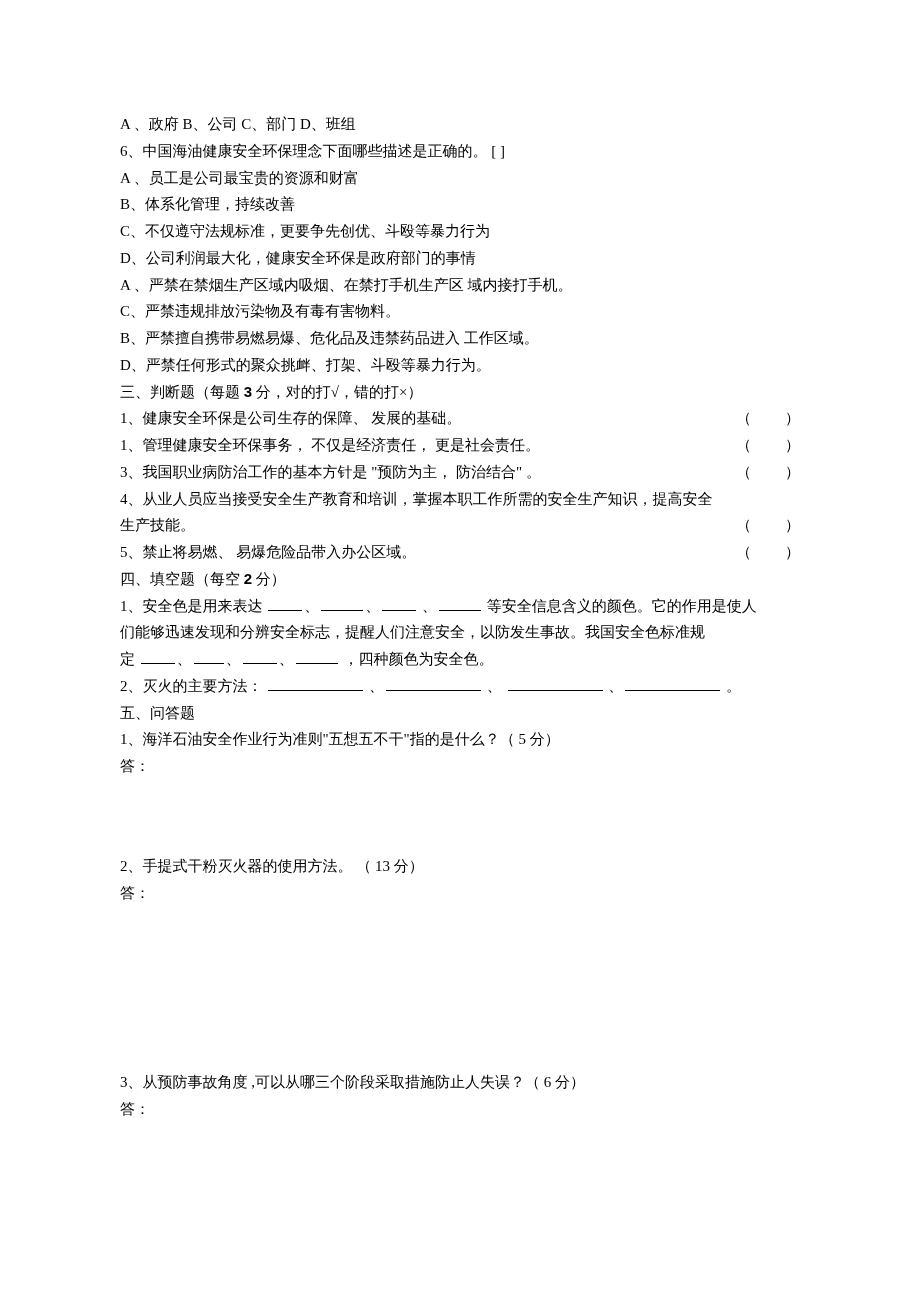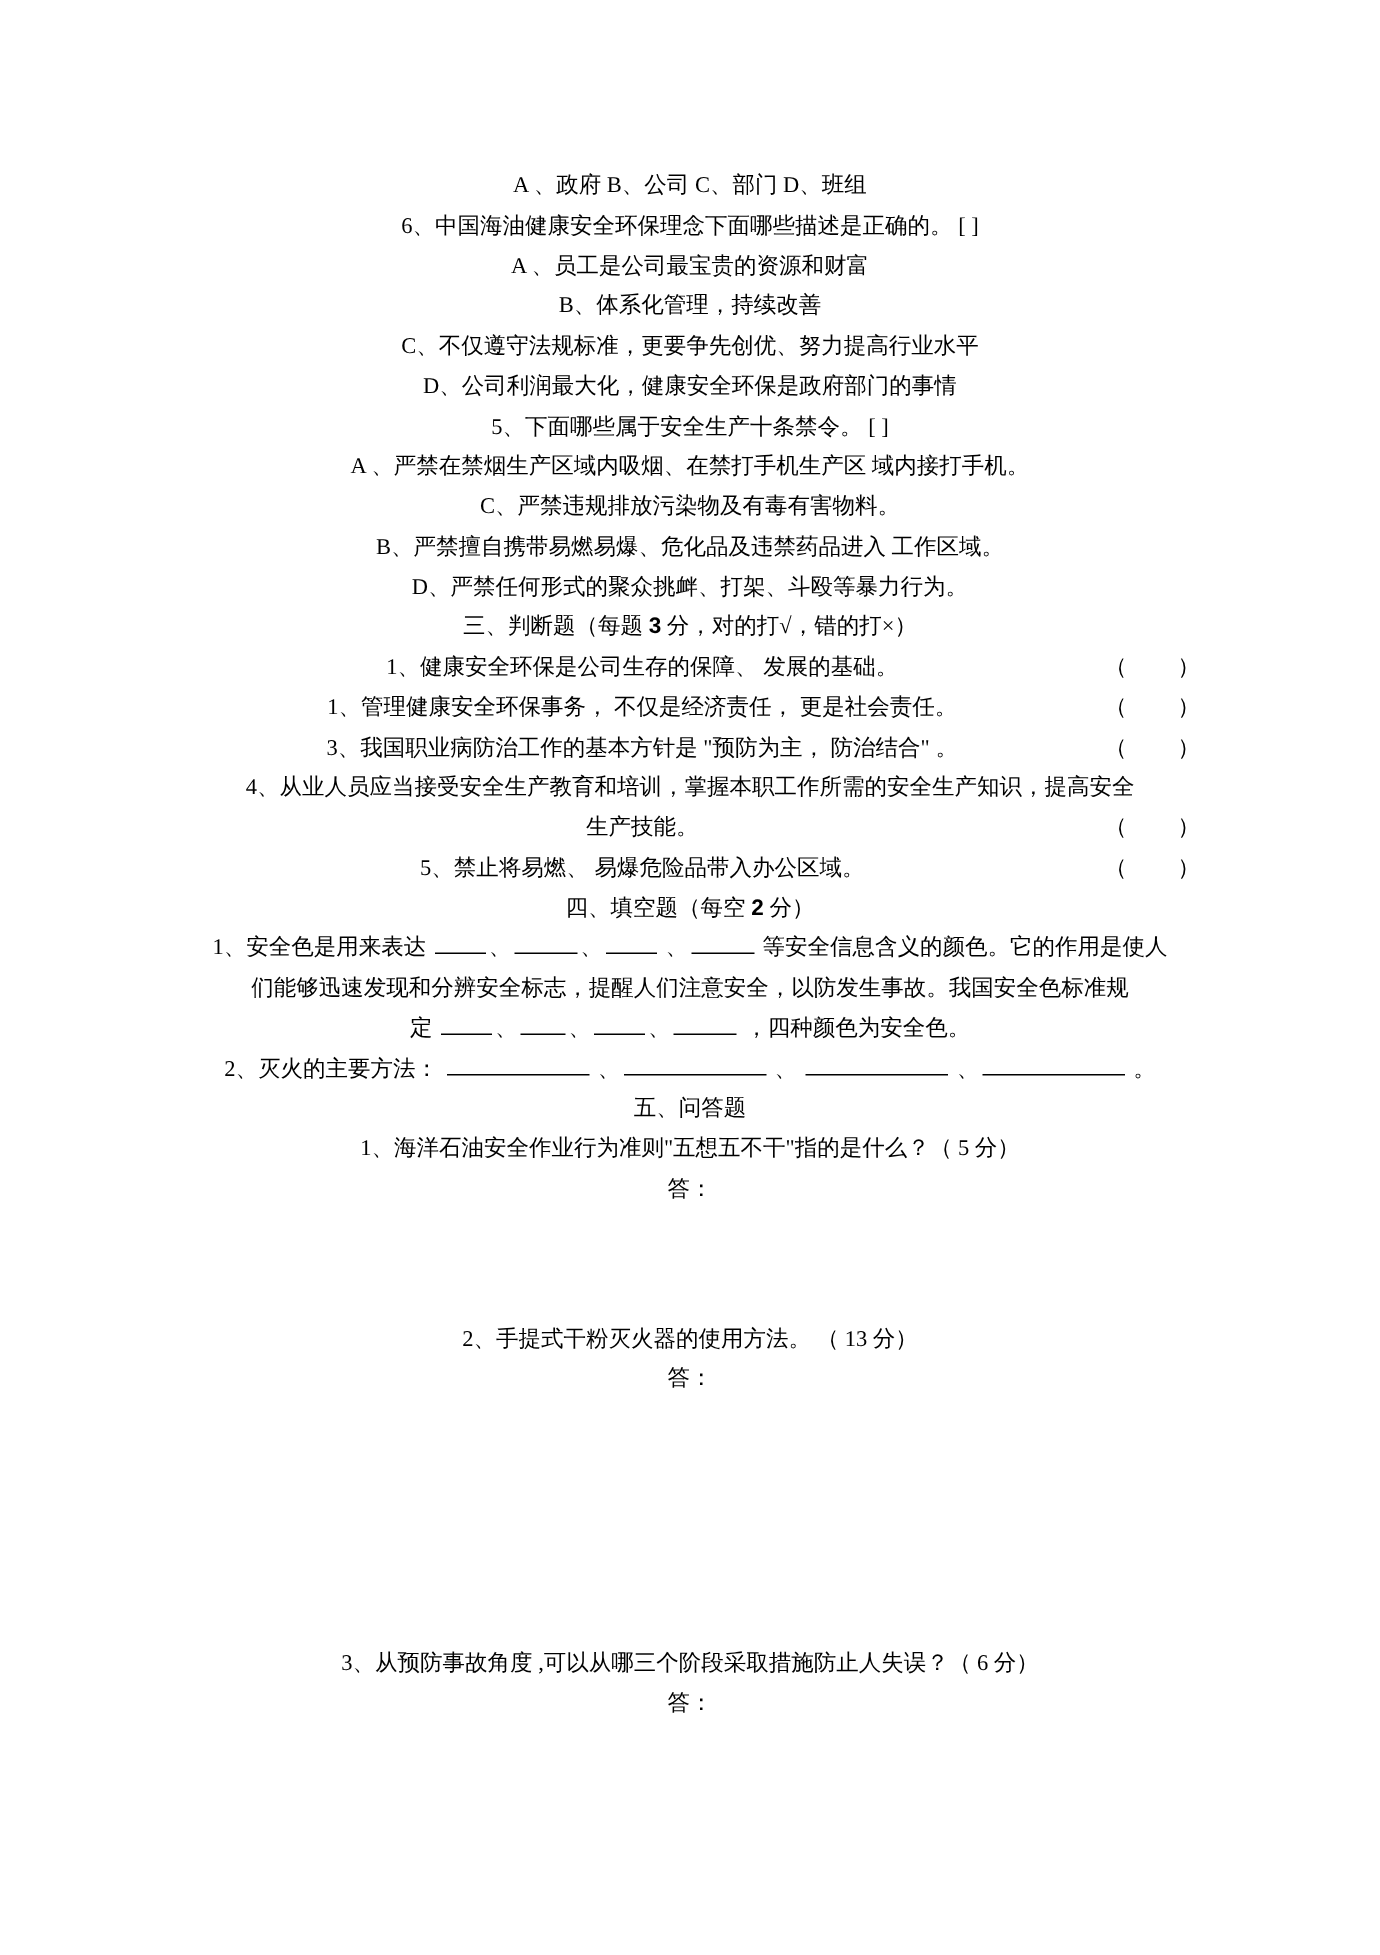--- a/index.html
+++ b/index.html
@@ -11,21 +11,20 @@
       margin: 0;
       padding: 0;
       width: 920px;
     }
     .page {
       padding: 110px 120px 60px 120px;
     }
     .line {
       margin: 2px 0;
       white-space: nowrap;
-      text-align: center;
     }
     .bold {
       font-weight: bold;
     }
     .sans {
       font-family: Arial, sans-serif;
     }
     .bracket-line {
       display: flex;
       justify-content: space-between;
@@ -59,24 +58,23 @@
 </head>
 <body>
 
 <div class="page">
 
   <div class="line">A 、政府    B、公司    C、部门    D、班组</div>
 
   <div class="line">6、中国海油健康安全环保理念下面哪些描述是正确的。       [     ]</div>
   <div class="line">A 、员工是公司最宝贵的资源和财富</div>
   <div class="line">B、体系化管理，持续改善</div>
-  <div class="line">C、不仅遵守法规标准，更要争先创优、努力提高行业水平</div>
+  <div class="line">C、不仅遵守法规标准，更要争先创优、斗殴等暴力行为</div>
   <div class="line">D、公司利润最大化，健康安全环保是政府部门的事情</div>
 
-  <div class="line">5、下面哪些属于安全生产十条禁令。       [          ]</div>
   <div class="line">A 、严禁在禁烟生产区域内吸烟、在禁打手机生产区         域内接打手机。</div>
   <div class="line">C、严禁违规排放污染物及有毒有害物料。</div>
   <div class="line">B、严禁擅自携带易燃易爆、危化品及违禁药品进入        工作区域。</div>
   <div class="line">D、严禁任何形式的聚众挑衅、打架、斗殴等暴力行为。</div>
 
   <div class="line">
     <span>三、判断题（每题  </span><span class="sans bold">3</span><span> 分，对的打√，错的打×）</span>
   </div>
 
   <div class="line bracket-line">

